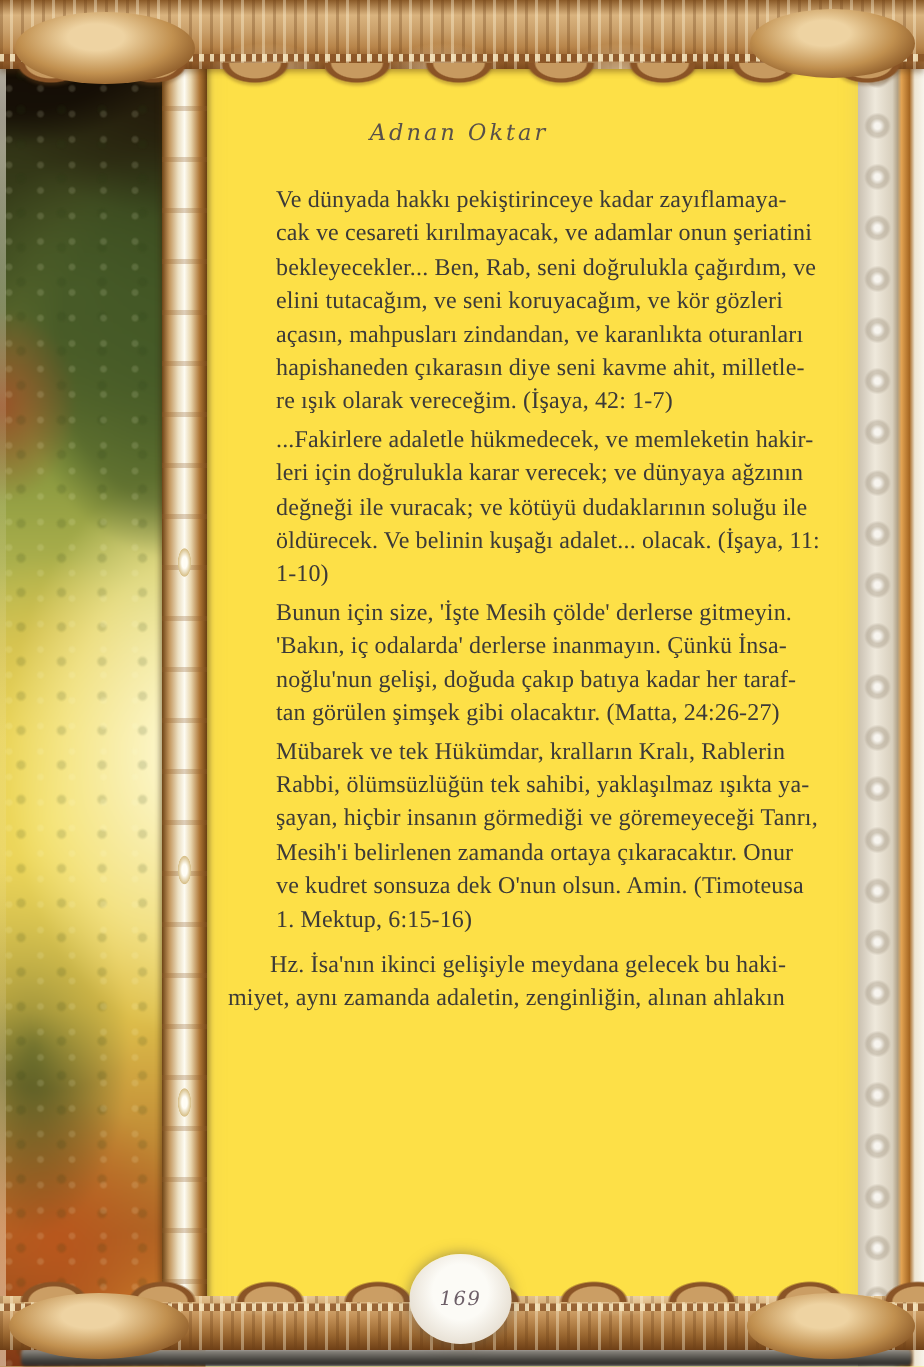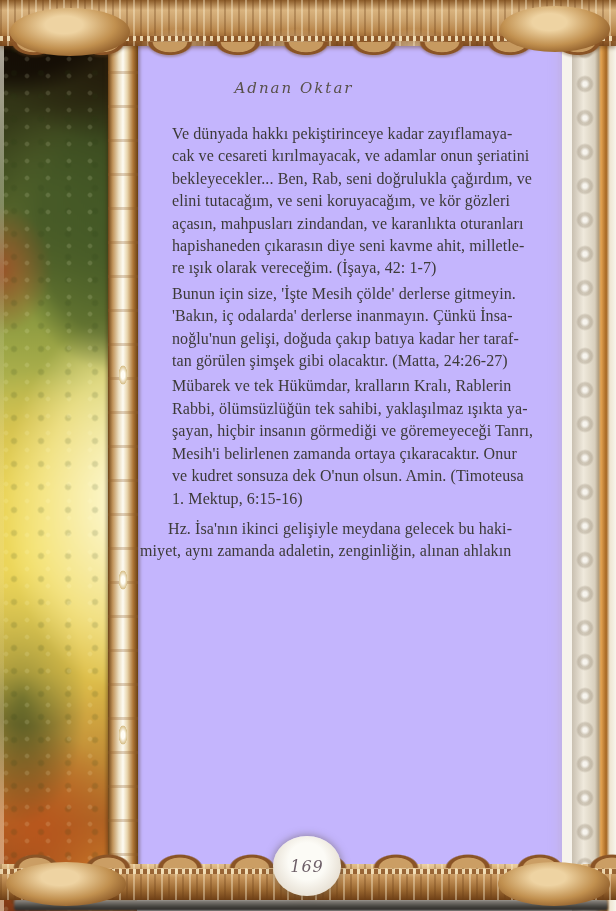--- a/index.html
+++ b/index.html
@@ -41,22 +41,22 @@
     background:
       repeating-linear-gradient(0deg, rgba(140,90,40,.28) 0 3px, rgba(140,90,40,0) 3px 34px),
       linear-gradient(90deg,#6e4416 0,#c2955c 16%,#ecdfc2 36%,#fdfbf2 50%,#e9d6ae 64%,#ad7434 84%,#693f12 100%);
     box-shadow:2px 0 3px rgba(60,40,15,.35), -2px 0 3px rgba(60,40,15,.35);
   }
   .divider-gem{position:absolute;left:9px;width:12px;height:26px;background:
       radial-gradient(ellipse 50% 50% at 50% 50%, #fffdf5 30%, #d8c08a 70%, rgba(216,192,138,0) 75%);
     border-radius:50%;}
   
   .page{
-    position:absolute;left:124px;top:22px;width:438px;height:868px;z-index:2;
-    background:#c4b5fd;
+    position:absolute;left:136px;top:22px;width:438px;height:868px;z-index:2;
+    background:#fde047;
     box-shadow:inset 0 0 14px rgba(180,165,140,.35);
   }
   .page-header{
     margin-top:57px;text-align:center;width:340px;
     font-family:"DejaVu Serif",serif;font-style:italic;
     font-size:15px;letter-spacing:2px;color:#58504a;
   }
   .text-content{
     margin:26px 0 0 16px;width:402px;
     font-size:16px;line-height:22.4px;color:#3c3a38;letter-spacing:.1px;
@@ -126,21 +126,21 @@
   
   .medallion{
     position:absolute;left:273px;top:836px;width:68px;height:60px;z-index:7;
     border-radius:50%;
     background:radial-gradient(circle at 50% 42%, #fcfbf6 38%, #e8e1d5 72%, #c9bdab 100%);
     box-shadow:0 0 9px rgba(95,85,70,.6);
     display:flex;align-items:center;justify-content:center;
   }
   .page-number{
     font-family:"DejaVu Serif",serif;font-style:italic;
-    font-size:16px;color:#6d5f68;letter-spacing:1px;
+    font-size:13px;color:#6d5f68;letter-spacing:1px;
   }
 </style>
 </head>
 <body>
 
 <div class="photo">
   <div class="photo-inner"></div>
   <div class="photo-texture"></div>
   <div class="photo-edge"></div>
 </div>
@@ -154,20 +154,25 @@
 <div class="page">
   <div class="page-header">Adnan Oktar</div>
   <div class="text-content">
       <div class="para quote">Ve dünyada hakkı pekiştirinceye kadar zayıflamaya-
 cak ve cesareti kırılmayacak, ve adamlar onun şeriatini
 bekleyecekler... Ben, Rab, seni doğrulukla çağırdım, ve
 elini tutacağım, ve seni koruyacağım, ve kör gözleri
 açasın, mahpusları zindandan, ve karanlıkta oturanları
 hapishaneden çıkarasın diye seni kavme ahit, milletle-
 re ışık olarak vereceğim. (İşaya, 42: 1-7)</div>
+      <div class="para quote">...Fakirlere adaletle hükmedecek, ve memleketin hakir-
+leri için doğrulukla karar verecek; ve dünyaya ağzının
+değneği ile vuracak; ve kötüyü dudaklarının soluğu ile
+öldürecek. Ve belinin kuşağı adalet... olacak. (İşaya, 11:
+1-10)</div>
       <div class="para quote">Bunun için size, 'İşte Mesih çölde' derlerse gitmeyin.
 'Bakın, iç odalarda' derlerse inanmayın. Çünkü İnsa-
 noğlu'nun gelişi, doğuda çakıp batıya kadar her taraf-
 tan görülen şimşek gibi olacaktır. (Matta, 24:26-27)</div>
       <div class="para quote">Mübarek ve tek Hükümdar, kralların Kralı, Rablerin
 Rabbi, ölümsüzlüğün tek sahibi, yaklaşılmaz ışıkta ya-
 şayan, hiçbir insanın görmediği ve göremeyeceği Tanrı,
 Mesih'i belirlenen zamanda ortaya çıkaracaktır. Onur
 ve kudret sonsuza dek O'nun olsun. Amin. (Timoteusa
 1. Mektup, 6:15-16)</div>

